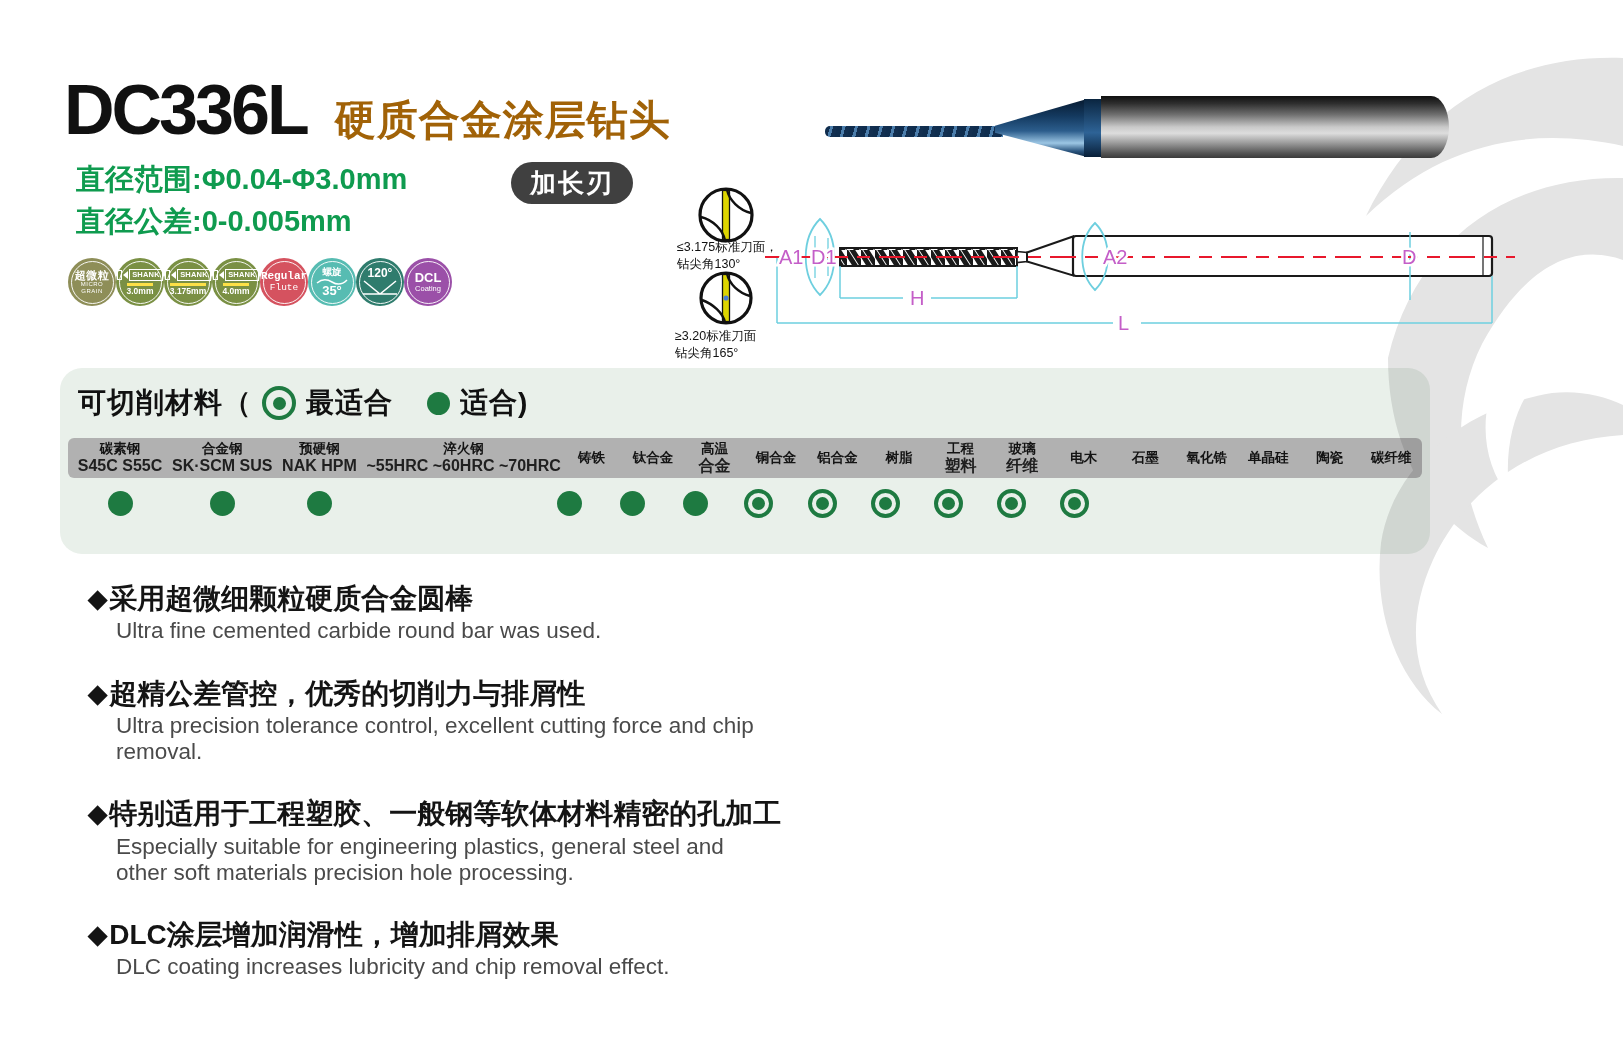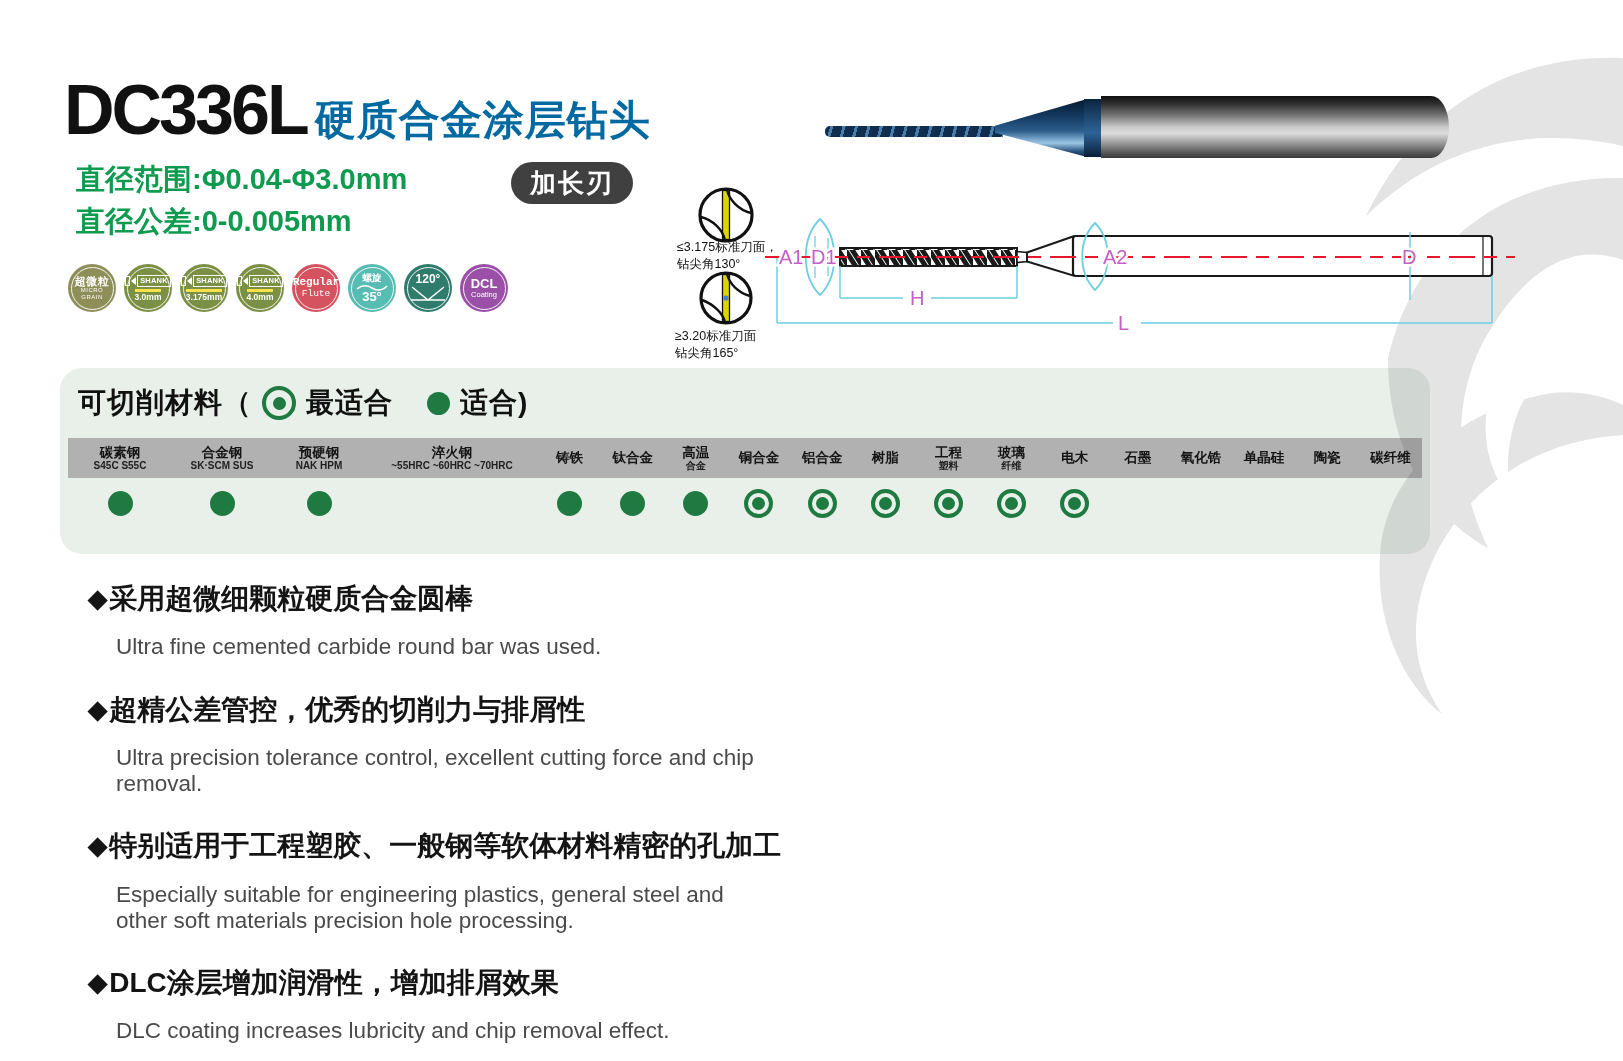--- a/index.html
+++ b/index.html
@@ -6,30 +6,30 @@
   .stage{position:relative;width:1623px;height:1061px;background:#fff;overflow:hidden;
          font-family:"Liberation Sans",sans-serif;color:#1a1a1a;}
   .abs{position:absolute;}
 
   
   .watermark{left:1270px;top:40px;z-index:1;mix-blend-mode:multiply;}
 
   
   .title-row{left:64px;top:70px;display:flex;align-items:baseline;z-index:2;}
   .model{font-size:70px;font-weight:800;letter-spacing:-3px;color:#111;}
-  .subtitle{font-size:41px;font-weight:800;margin-left:8px;letter-spacing:1px;color:#0369a1;}
+  .subtitle{font-size:41px;font-weight:800;margin-left:28px;letter-spacing:1px;color:#a16207;}
   .spec1{left:76px;top:160px;}
   .spec2{left:76px;top:202px;}
   .spec{font-size:29px;font-weight:800;color:#0f9b4f;z-index:2;letter-spacing:0;}
   .tag-pill{left:511px;top:162px;width:122px;height:42px;border-radius:21px;background:#404040;
             color:#fff;font-size:26px;font-weight:800;display:flex;align-items:center;justify-content:center;
             letter-spacing:2px;z-index:2;}
 
   
-  .badges{left:68px;top:264px;display:flex;gap:8px;z-index:2;justify-content:center;}
+  .badges{left:68px;top:258px;display:flex;z-index:2;justify-content:center;}
   .badge{position:relative;width:48px;height:48px;border-radius:50%;color:#fff;display:flex;
          flex-direction:column;align-items:center;justify-content:center;text-align:center;line-height:1.05;}
   .badge::after{content:"";position:absolute;inset:2.5px;border:1.4px solid rgba(255,255,255,.92);
                 border-radius:50%;pointer-events:none;}
   .bz1{font-size:11px;font-weight:bold;letter-spacing:.5px;}
   .bz2{font-size:6px;letter-spacing:.5px;}
   .shank-row{display:flex;align-items:center;margin-top:1px;}
   .si-tail{width:3px;height:8px;border:1.1px solid #fff;margin-right:1px;}
   .si-taper{width:0;height:0;border-top:4px solid transparent;border-bottom:4px solid transparent;
             border-right:5px solid #fff;margin-right:1px;}
@@ -61,42 +61,42 @@
 
   
   .panel{left:60px;top:368px;width:1370px;height:186px;background:#e9f0ea;border-radius:22px;z-index:0;}
   .panel-title{position:absolute;left:18px;top:16px;display:flex;align-items:center;gap:10px;
                font-size:28px;font-weight:800;color:#111;letter-spacing:1px;z-index:2;}
   .legend-best{width:26px;height:26px;border-radius:50%;border:4px solid var(--dot);
                display:flex;align-items:center;justify-content:center;}
   .legend-best span{width:13px;height:13px;border-radius:50%;background:var(--dot);}
   .legend-fit{width:23px;height:23px;border-radius:50%;background:var(--dot);margin-left:24px;}
   .mat-head{position:absolute;left:8px;top:70px;width:1354px;height:40px;background:#b1b1b1;
-            display:flex;align-items:stretch;z-index:2;}
+            display:flex;align-items:stretch;z-index:2;border-radius:6px;}
   .mat-dots{position:absolute;left:8px;top:112px;width:1354px;height:46px;display:flex;z-index:2;}
   .mat-cell{flex:1 1 0;display:flex;flex-direction:column;align-items:center;justify-content:center;
             line-height:1.12;text-align:center;}
   .mat-head .mc0,.mat-dots .mc0{flex:0 0 104px;}
   .mat-head .mc1,.mat-dots .mc1{flex:0 0 100px;}
   .mat-head .mc2,.mat-dots .mc2{flex:0 0 94px;}
   .mat-head .mc3,.mat-dots .mc3{flex:0 0 172px;}
   .mh1{font-size:13.5px;font-weight:bold;color:#141414;}
-  .mh2{font-size:10px;font-weight:bold;color:#202020;white-space:nowrap;}
+  .mh2{font-size:16px;font-weight:bold;color:#202020;white-space:nowrap;}
   :root{--dot:#1e7a41;}
   .mat-dots [data-mark="fit"] .dot{width:25px;height:25px;background:var(--dot);border-radius:50%;display:block;}
   .mat-dots [data-mark="best"] .dot{width:21px;height:21px;border:4.5px solid var(--dot);border-radius:50%;
             display:flex;align-items:center;justify-content:center;background:transparent;}
   .mat-dots [data-mark="best"] .dot-core{width:13px;height:13px;border-radius:50%;background:var(--dot);display:block;}
 
   
   .bullets{left:88px;top:583px;width:700px;z-index:2;}
   .bullet{margin-bottom:33px;}
   .b-zh{display:flex;align-items:flex-start;font-size:28px;font-weight:800;color:#141414;line-height:1.15;}
   .b-dia{font-size:25px;margin-right:2px;line-height:1.25;}
-  .b-en{margin-left:28px;margin-top:19px;width:640px;font-size:22.5px;color:#4a4a4a;line-height:1.17;}
+  .b-en{margin-left:28px;margin-top:3px;width:640px;font-size:22.5px;color:#4a4a4a;line-height:1.17;}
 </style>
 </head>
 <body>
 
 <div class="stage">
 
   <svg class="abs watermark" width="353" height="680" viewBox="0 0 353 680">
     <g fill="#e4e4e4">
       <path d="M353,18 C240,14 148,68 96,176 C172,102 262,86 353,106 Z"></path>
       <path d="M353,138 C235,136 145,203 118,318 C118,400 152,472 218,508 C182,432 184,360 212,304 C256,224 305,203 353,220 Z"></path>

